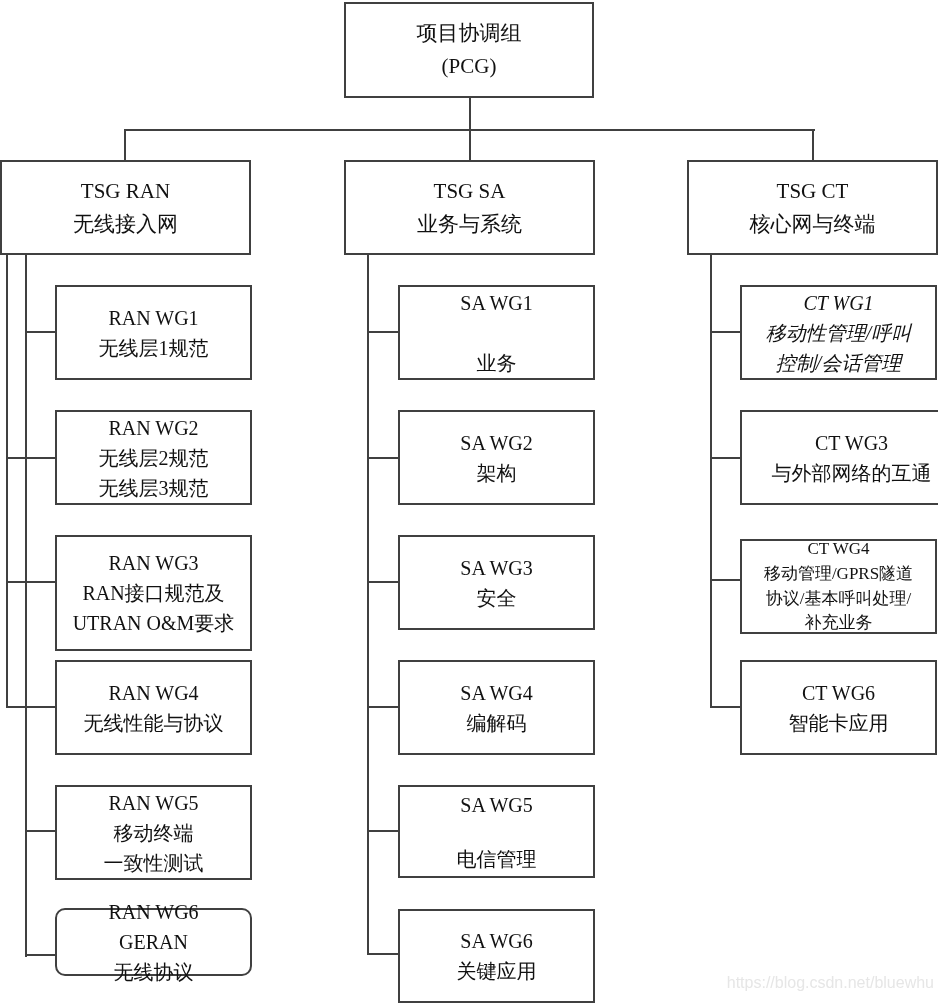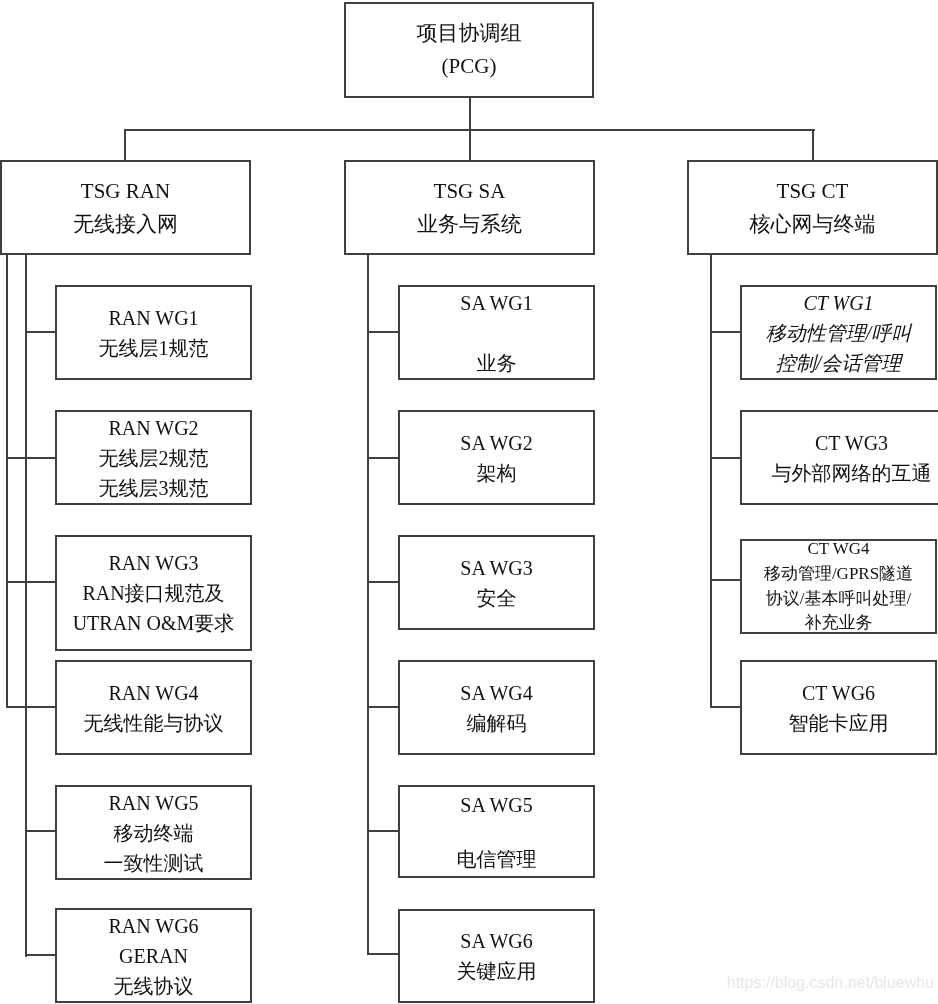--- a/index.html
+++ b/index.html
@@ -100,21 +100,21 @@
 </div>
 <div class="node" style="left:55px;top:660px;width:197px;height:95px;">
   <div>RAN WG4</div>
   <div>无线性能与协议</div>
 </div>
 <div class="node" style="left:55px;top:785px;width:197px;height:95px;">
   <div>RAN WG5</div>
   <div>移动终端</div>
   <div>一致性测试</div>
 </div>
-<div class="node" style="left:55px;top:908px;width:197px;height:95px;">
+<div class="node" style="left:55px;top:908px;width:197px;height:68px;border-radius:10px;">
   <div>RAN WG6</div>
   <div>GERAN</div>
   <div>无线协议</div>
 </div>
 
 <div class="node" style="left:398px;top:285px;width:197px;height:95px;gap:30px;">
   <div>SA WG1</div>
   <div>业务</div>
 </div>
 <div class="node" style="left:398px;top:410px;width:197px;height:95px;">

